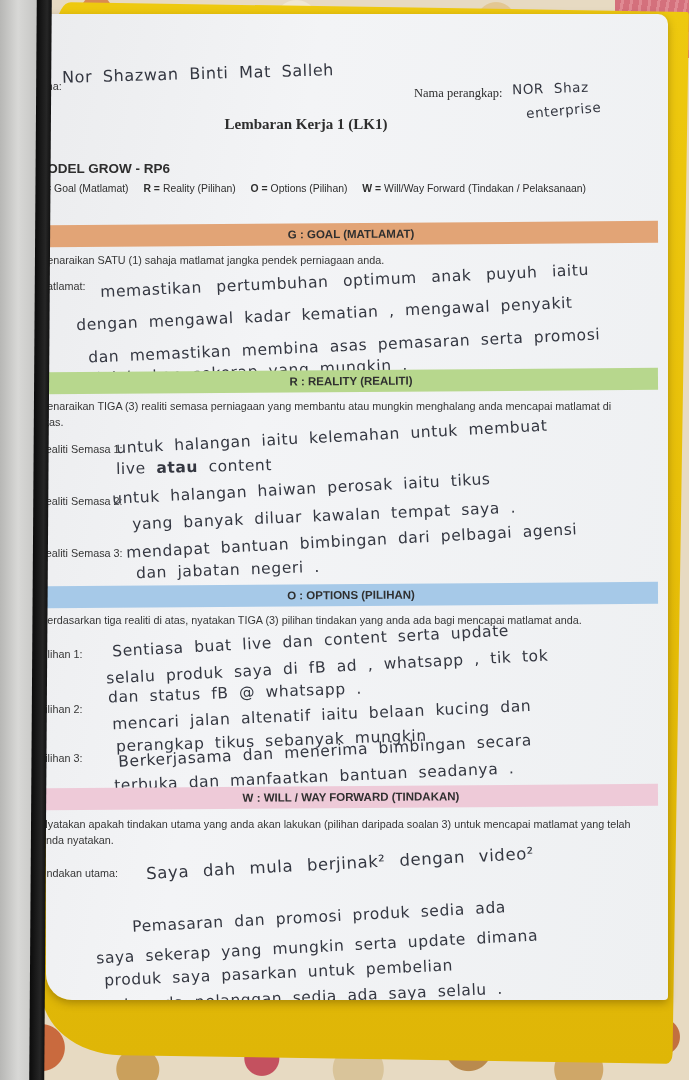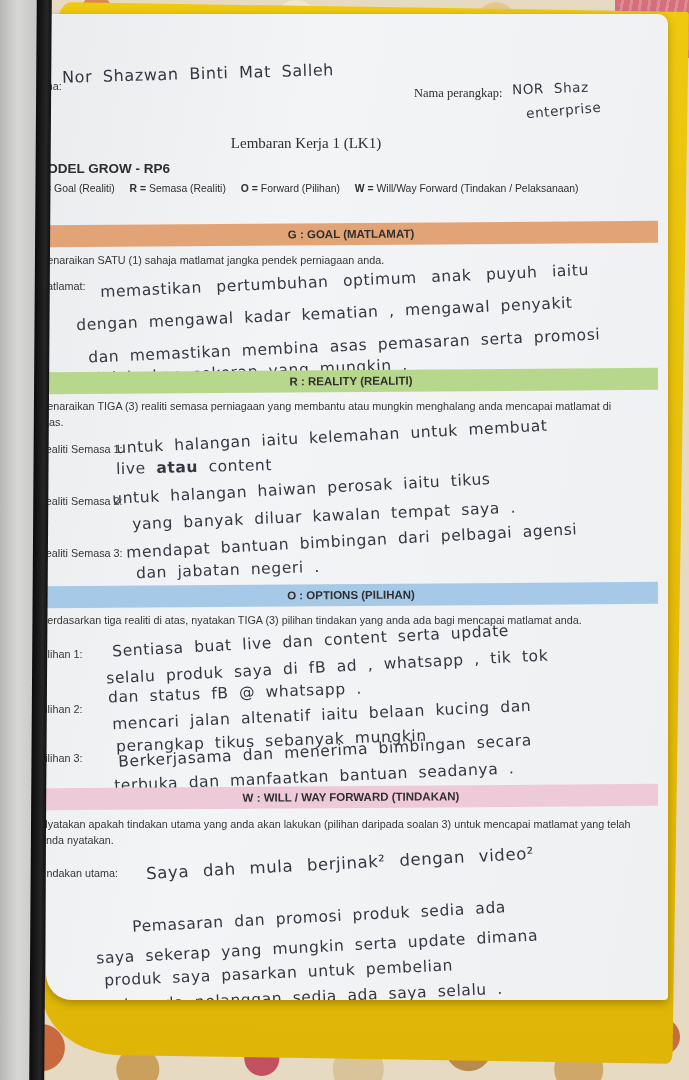--- a/index.html
+++ b/index.html
@@ -64,28 +64,28 @@
 
   <div class="paper">
 
     <div class="p lbl" style="left:-16px;top:66px;">Nama:</div>
     <div class="hand" style="left:16px;top:50px;font-size:16px;transform:rotate(-1.6deg);">Nor Shazwan Binti Mat Salleh</div>
 
     <div class="p serif" style="left:368px;top:72px;font-size:12.5px;">Nama perangkap:</div>
     <div class="hand small" style="left:466px;top:66px;transform:rotate(-2deg);">NOR Shaz</div>
     <div class="hand small" style="left:480px;top:88px;transform:rotate(-5deg);">enterprise</div>
 
-    <div class="p serif" style="left:120px;top:102px;width:280px;text-align:center;font-weight:normal;font-size:15px;margin-top:19px;">Lembaran Kerja 1 (LK1)</div>
+    <div class="p serif" style="left:120px;top:102px;width:280px;text-align:center;font-weight:bold;font-size:15px;">Lembaran Kerja 1 (LK1)</div>
 
     <div class="p" style="left:-10px;top:147px;font-weight:bold;font-size:13.5px;">MODEL GROW - RP6</div>
 
     <div class="p nowrap" style="left:-12px;top:169px;font-size:10.4px;">
-      <span class="legend-item"><span class="legend-key">G =</span><span>Goal (Realiti)</span></span>
-      <span class="legend-item"><span class="legend-key">R =</span><span>Semasa (Realiti)</span></span>
-      <span class="legend-item"><span class="legend-key">O =</span><span>Forward (Pilihan)</span></span>
+      <span class="legend-item"><span class="legend-key">G =</span><span>Goal (Matlamat)</span></span>
+      <span class="legend-item"><span class="legend-key">R =</span><span>Reality (Pilihan)</span></span>
+      <span class="legend-item"><span class="legend-key">O =</span><span>Options (Pilihan)</span></span>
       <span class="legend-item"><span class="legend-key">W =</span><span>Will/Way Forward (Tindakan / Pelaksanaan)</span></span>
     </div>
 
     <div class="band" style="top:209px;background:#e2a476;">G : GOAL (MATLAMAT)</div>
     <div class="p instr nowrap" style="left:-6px;top:238px;">Senaraikan SATU (1) sahaja matlamat jangka pendek perniagaan anda.</div>
     <div class="p lbl" style="left:-8px;top:266px;">Matlamat:</div>
     <div class="hand" style="left:54px;top:258px;word-spacing:9px;">memastikan pertumbuhan optimum anak puyuh iaitu</div>
     <div class="hand" style="left:30px;top:291px;">dengan mengawal kadar kematian , mengawal penyakit</div>
     <div class="hand" style="left:42px;top:323px;">dan memastikan membina asas pemasaran serta promosi</div>
     <div class="hand" style="left:40px;top:349px;">di jalankan sekerap yang mungkin .</div>

